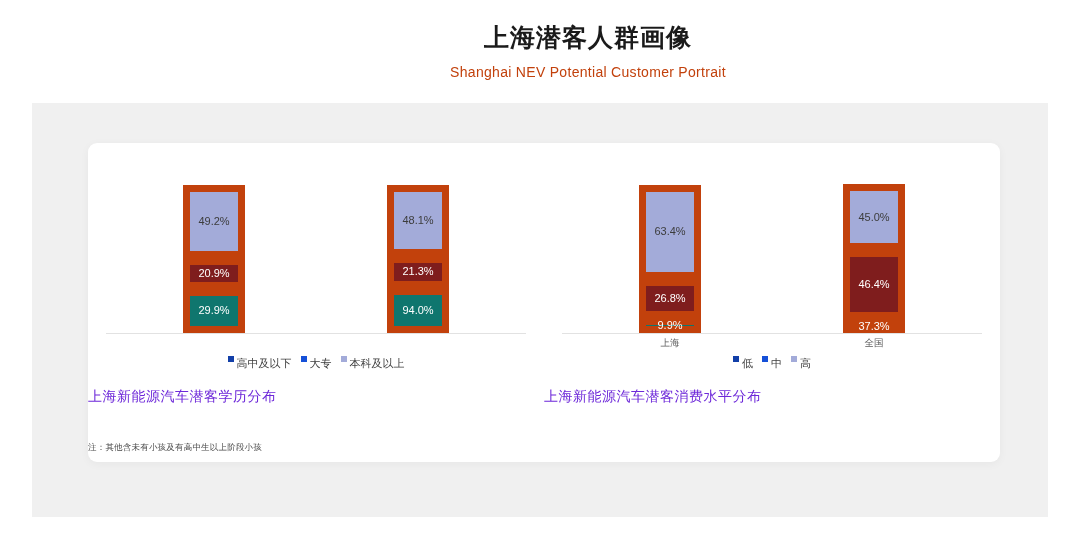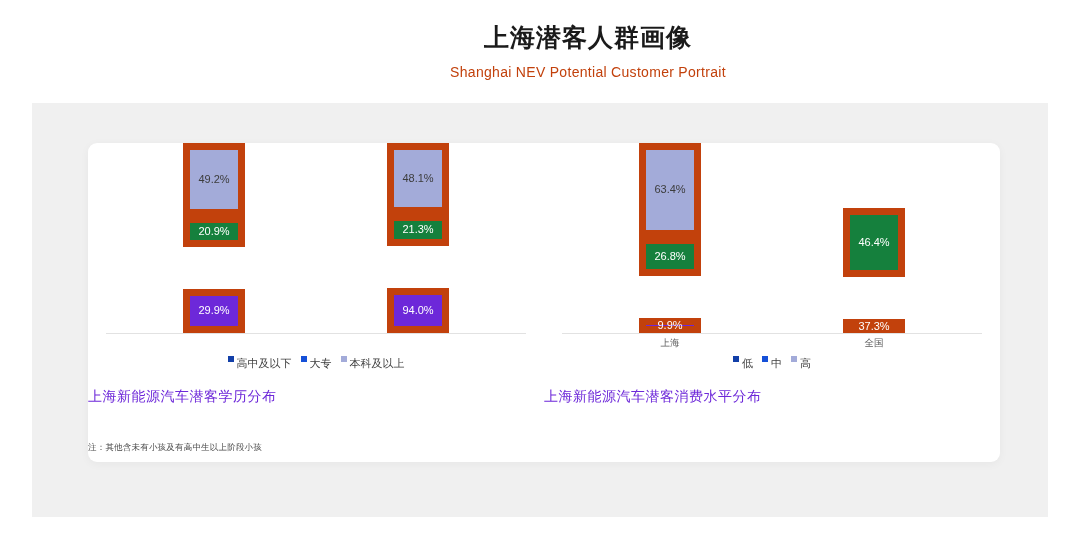--- a/index.html
+++ b/index.html
@@ -113,22 +113,22 @@
     box-sizing: border-box;
     border: 7px solid #c2410c;
     display: flex;
     align-items: center;
     justify-content: center;
     font-size: 11px;
     line-height: 1;
     white-space: nowrap;
   }
   .seg.light { background: #a3abd9; color: #3c3c3c; }
-  .seg.mid   { background: #15803d; color: #ffffff; }
-  .seg.dark  { background: #6d28d9; color: #ffffff; margin-top: 42px; }
+  .seg.mid   { background: #7f1d1d; color: #ffffff; }
+  .seg.dark  { background: #0f766e; color: #ffffff; }
 
   .cat-labels {
     position: absolute;
     left: 18px;
     top: 194px;
     width: 420px;
     height: 16px;
   }
   .cat-label {
     position: absolute;
@@ -239,20 +239,21 @@
       </div>
 
       <div class="chart-block">
         <div class="plot-area">
           <div class="bar-slot slot-0">
             <div class="seg light" style="height: 93.832px;">63.4%</div>
             <div class="seg mid" style="height: 39.664px;">26.8%</div>
             <div class="seg dark" style="height: 14.652px; text-align: center;">9.9%</div>
           </div>
           <div class="bar-slot slot-1">
+            <div class="seg light" style="height: 66.6px;">45.0%</div>
             <div class="seg mid" style="height: 68.672px;">46.4%</div>
             <div class="seg dark" style="height: 12.728px;">37.3%</div>
           </div>
         </div>
         <div class="axis-line"></div>
         <div class="cat-labels">
           <div class="cat-label slot-0">上海</div>
           <div class="cat-label slot-1">全国</div>
         </div>
         <div class="legend">

